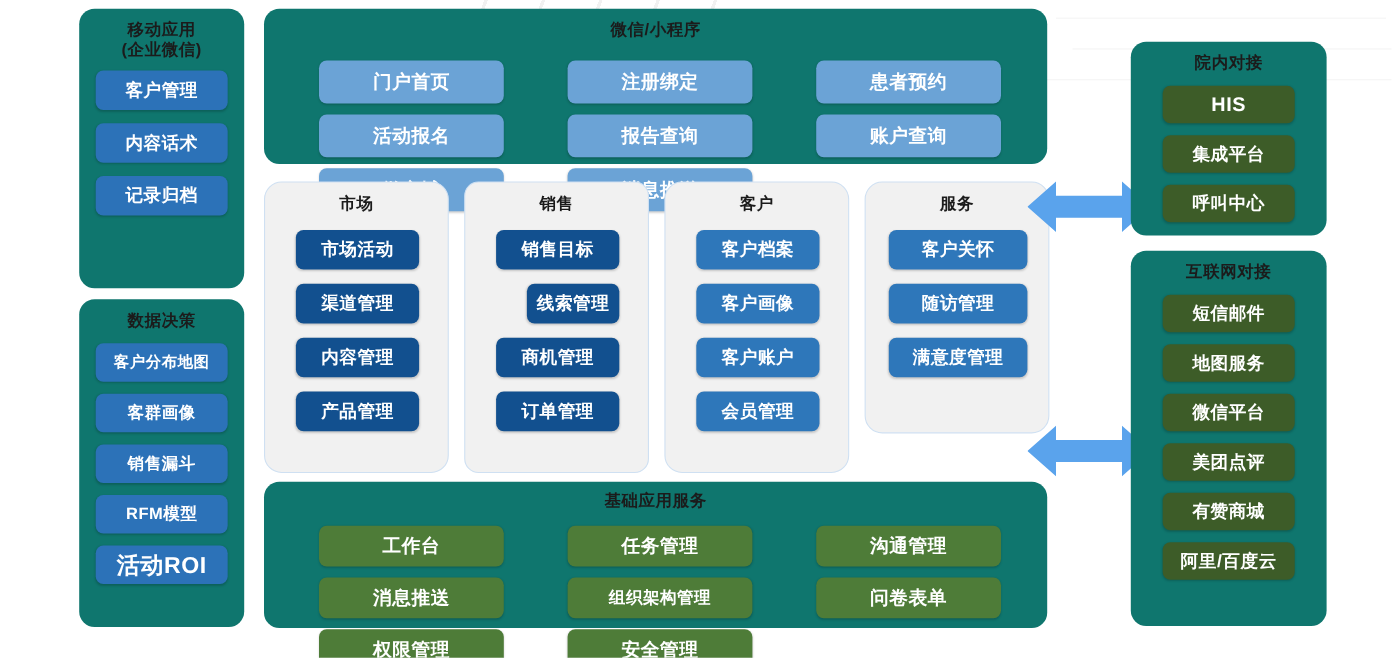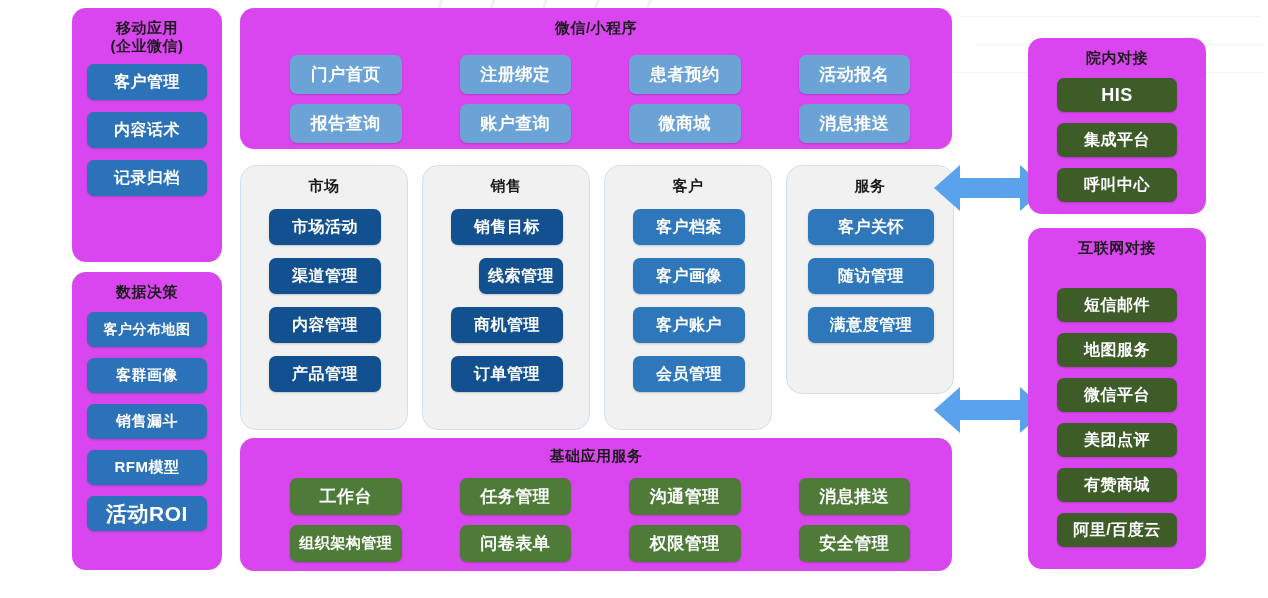--- a/index.html
+++ b/index.html
@@ -22,21 +22,21 @@
       rgba(0,0,0,0) 0px, rgba(0,0,0,0) 46px,
       #f1f1f1 46px, #f1f1f1 49px);
   }
   .deco-hline{
     background:#f4f4f4;height:1px;
   }
 
   
   .panel{
     position:absolute;
-    background:#d946ef;
+    background:#0f766e;
     border-radius:14px;
     box-sizing:border-box;
   }
   .panel.outlined{
     background:#f1f1f1;
     border:1.5px solid #cfe0f2;
     border-radius:16px;
   }
   .panel-title{
     text-align:center;
@@ -61,21 +61,21 @@
   }
   .chip.blue-mid{background:#2c72b8;}      
   .chip.blue-light{background:#6ba3d6;}    
   .chip.blue-dark{background:#12508f;}     
   .chip.blue-med2{background:#2e77ba;}     
   .chip.green-mid{background:#4e7c38;}     
   .chip.green-dark{background:#3d5c28;}    
 
   
   .col-stack{position:absolute;display:flex;flex-direction:column;}
-  .grid4{position:absolute;display:grid;grid-template-columns:repeat(4,1fr);}
+  .grid4{position:absolute;display:grid;grid-template-columns:repeat(3,1fr);}
 
   
   .arrow{position:absolute;}
 </style>
 </head>
 <body>
 
 <div id="stage">
 
   <div class="deco deco-diag"></div>
@@ -121,21 +121,21 @@
   <div class="panel outlined" style="left:240px;top:165px;width:168px;height:265px;">
     <div class="panel-title" style="margin-top:11px;font-size:15px;">市场</div>
     <div class="col-stack" style="left:28px;top:43px;width:112px;gap:13px;">
       <div class="chip blue-dark" style="height:36px;font-size:16px;">市场活动</div>
       <div class="chip blue-dark" style="height:36px;font-size:16px;">渠道管理</div>
       <div class="chip blue-dark" style="height:36px;font-size:16px;">内容管理</div>
       <div class="chip blue-dark" style="height:36px;font-size:16px;">产品管理</div>
     </div>
   </div>
 
-  <div class="panel outlined" style="left:422px;top:165px;width:168px;height:265px;">
+  <div class="panel outlined" style="left:422px;top:165px;width:168px;height:265px;border-radius:13px;">
     <div class="panel-title" style="margin-top:11px;font-size:15px;">销售</div>
     <div class="col-stack" style="left:28px;top:43px;width:112px;gap:13px;">
       <div class="chip blue-dark" style="height:36px;font-size:16px;">销售目标</div>
       <div class="chip blue-dark" style="height:36px;font-size:16px;margin-left:28px;">线索管理</div>
       <div class="chip blue-dark" style="height:36px;font-size:16px;">商机管理</div>
       <div class="chip blue-dark" style="height:36px;font-size:16px;">订单管理</div>
     </div>
   </div>
 
   <div class="panel outlined" style="left:604px;top:165px;width:168px;height:265px;">
@@ -184,21 +184,21 @@
     <div class="col-stack" style="left:29px;top:40px;width:120px;gap:11px;">
       <div class="chip green-dark" style="height:34px;font-size:18px;">HIS</div>
       <div class="chip green-dark" style="height:34px;font-size:16px;">集成平台</div>
       <div class="chip green-dark" style="height:34px;font-size:16px;">呼叫中心</div>
     </div>
   </div>
 
   <div class="panel" style="left:1028px;top:228px;width:178px;height:341px;">
     <div class="panel-title" style="margin-top:11px;font-size:15px;">互联网对接</div>
     <div class="col-stack" style="left:29px;top:40px;width:120px;gap:11px;">
-      <div class="chip green-dark" style="height:34px;font-size:16px;margin-top:20px;">短信邮件</div>
+      <div class="chip green-dark" style="height:34px;font-size:16px;">短信邮件</div>
       <div class="chip green-dark" style="height:34px;font-size:16px;">地图服务</div>
       <div class="chip green-dark" style="height:34px;font-size:16px;">微信平台</div>
       <div class="chip green-dark" style="height:34px;font-size:16px;">美团点评</div>
       <div class="chip green-dark" style="height:34px;font-size:16px;">有赞商城</div>
       <div class="chip green-dark" style="height:34px;font-size:16px;">阿里/百度云</div>
     </div>
   </div>
 
 </div>
 

